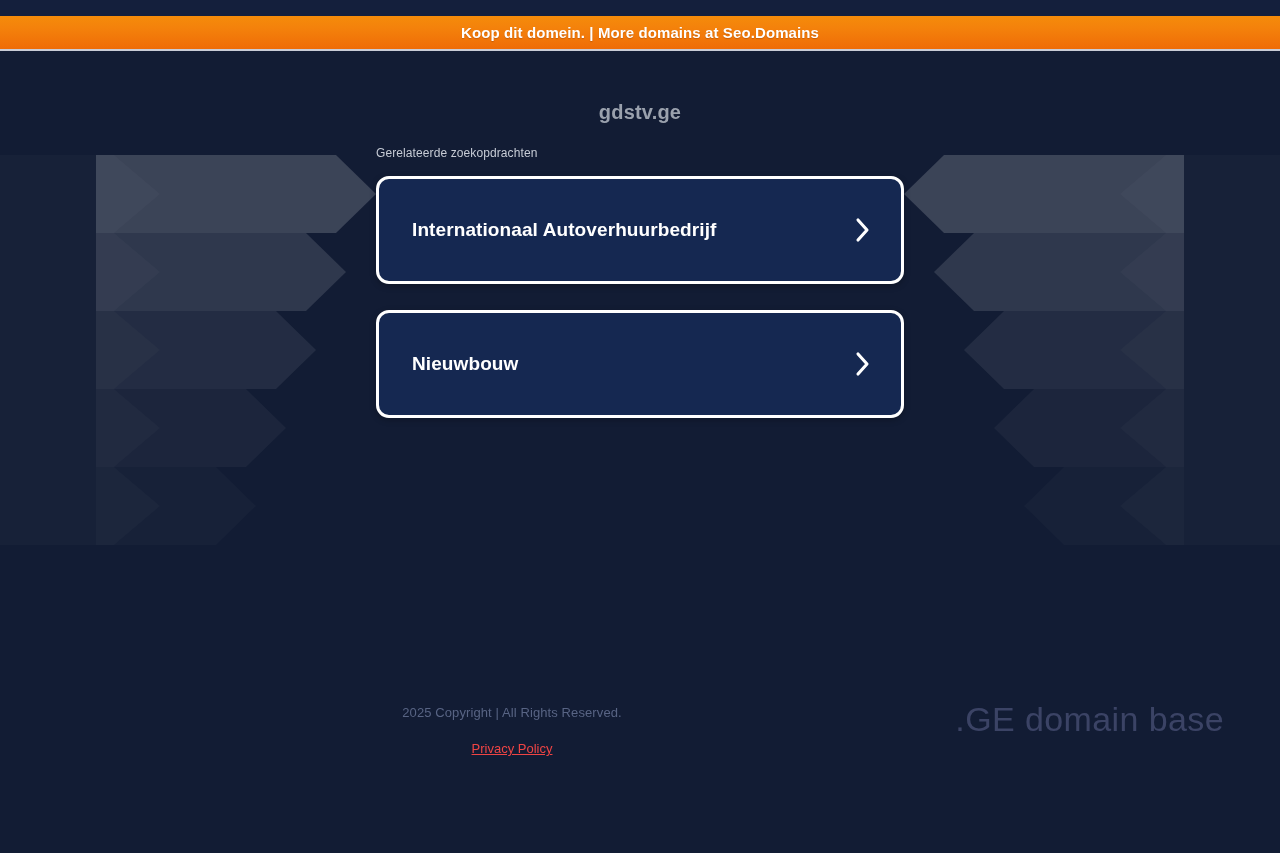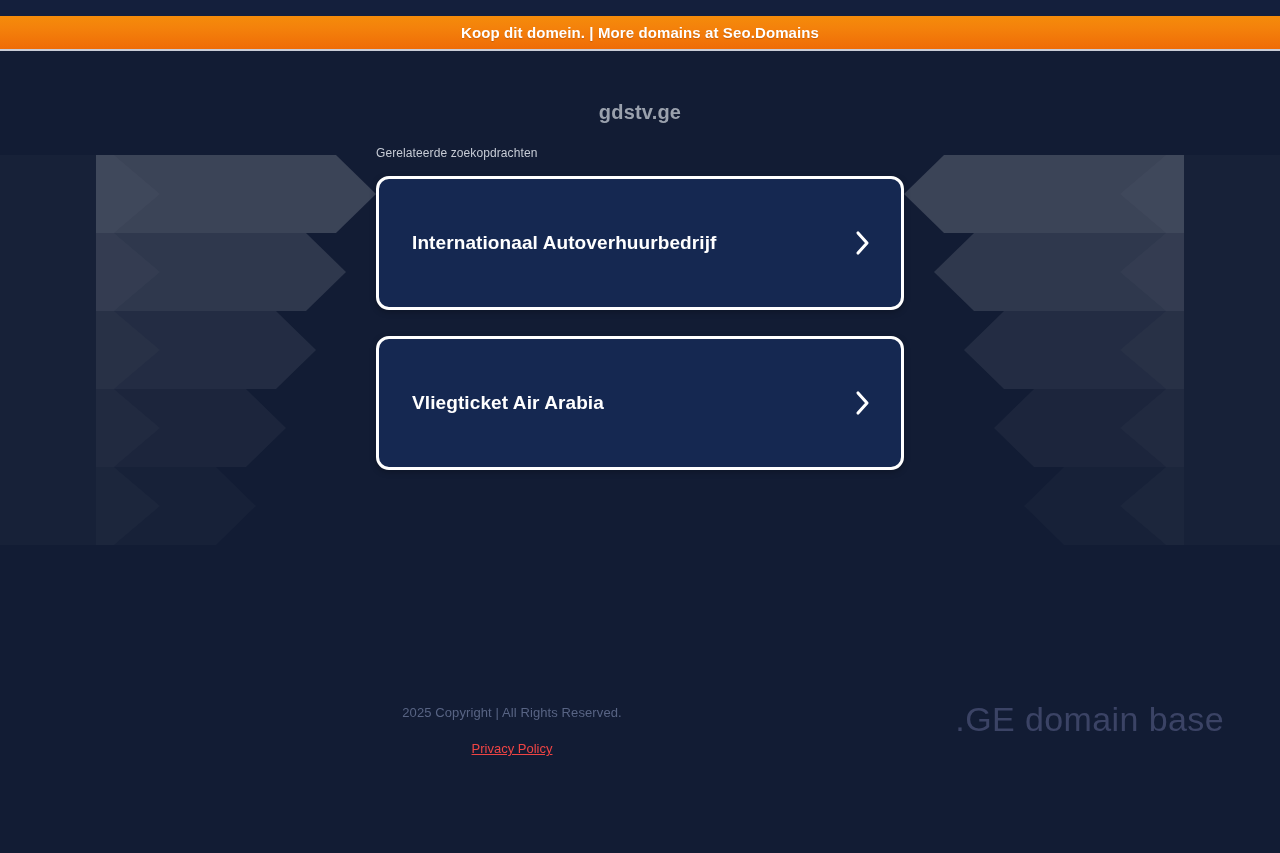--- a/index.html
+++ b/index.html
@@ -116,21 +116,21 @@
   #related-label {
     font-size: 12px;
     color: #c7ccd6;
     padding-left: 0px;
     padding-bottom: 16px;
     letter-spacing: 0.1px;
   }
 
   .search-card {
     position: relative;
-    height: 134px;
+    height: 108px;
     margin-bottom: 26px;
     background: #152851;
     border: 3px solid #ffffff;
     border-radius: 13px;
     box-sizing: border-box;
     display: flex;
     align-items: center;
     justify-content: space-between;
     padding: 0 30px 0 33px;
     cursor: pointer;
@@ -230,30 +230,30 @@
 
       <div class="search-card">
         <span class="search-card-label">Internationaal Autoverhuurbedrijf</span>
         <span class="chevron-icon">
           <svg width="16" height="26" viewBox="0 0 16 26" fill="none" xmlns="http://www.w3.org/2000/svg">
             <path d="M3 3 L12 13 L3 23" stroke="#ffffff" stroke-width="3.1" stroke-linecap="round" stroke-linejoin="round"></path>
           </svg>
         </span>
       </div>
 
-
       <div class="search-card">
-        <span class="search-card-label">Vliegticket Air Arabia</span>
+        <span class="search-card-label">Nieuwbouw</span>
         <span class="chevron-icon">
           <svg width="16" height="26" viewBox="0 0 16 26" fill="none" xmlns="http://www.w3.org/2000/svg">
             <path d="M3 3 L12 13 L3 23" stroke="#ffffff" stroke-width="3.1" stroke-linecap="round" stroke-linejoin="round"></path>
           </svg>
         </span>
       </div>
 
+
     </div>
   </div>
 
   <div id="footer">
     <div id="copyright">2025 Copyright | All Rights Reserved.</div>
     <a id="privacy-policy" href="#">Privacy Policy</a>
   </div>
 
   <div id="watermark">.GE domain base</div>
 

